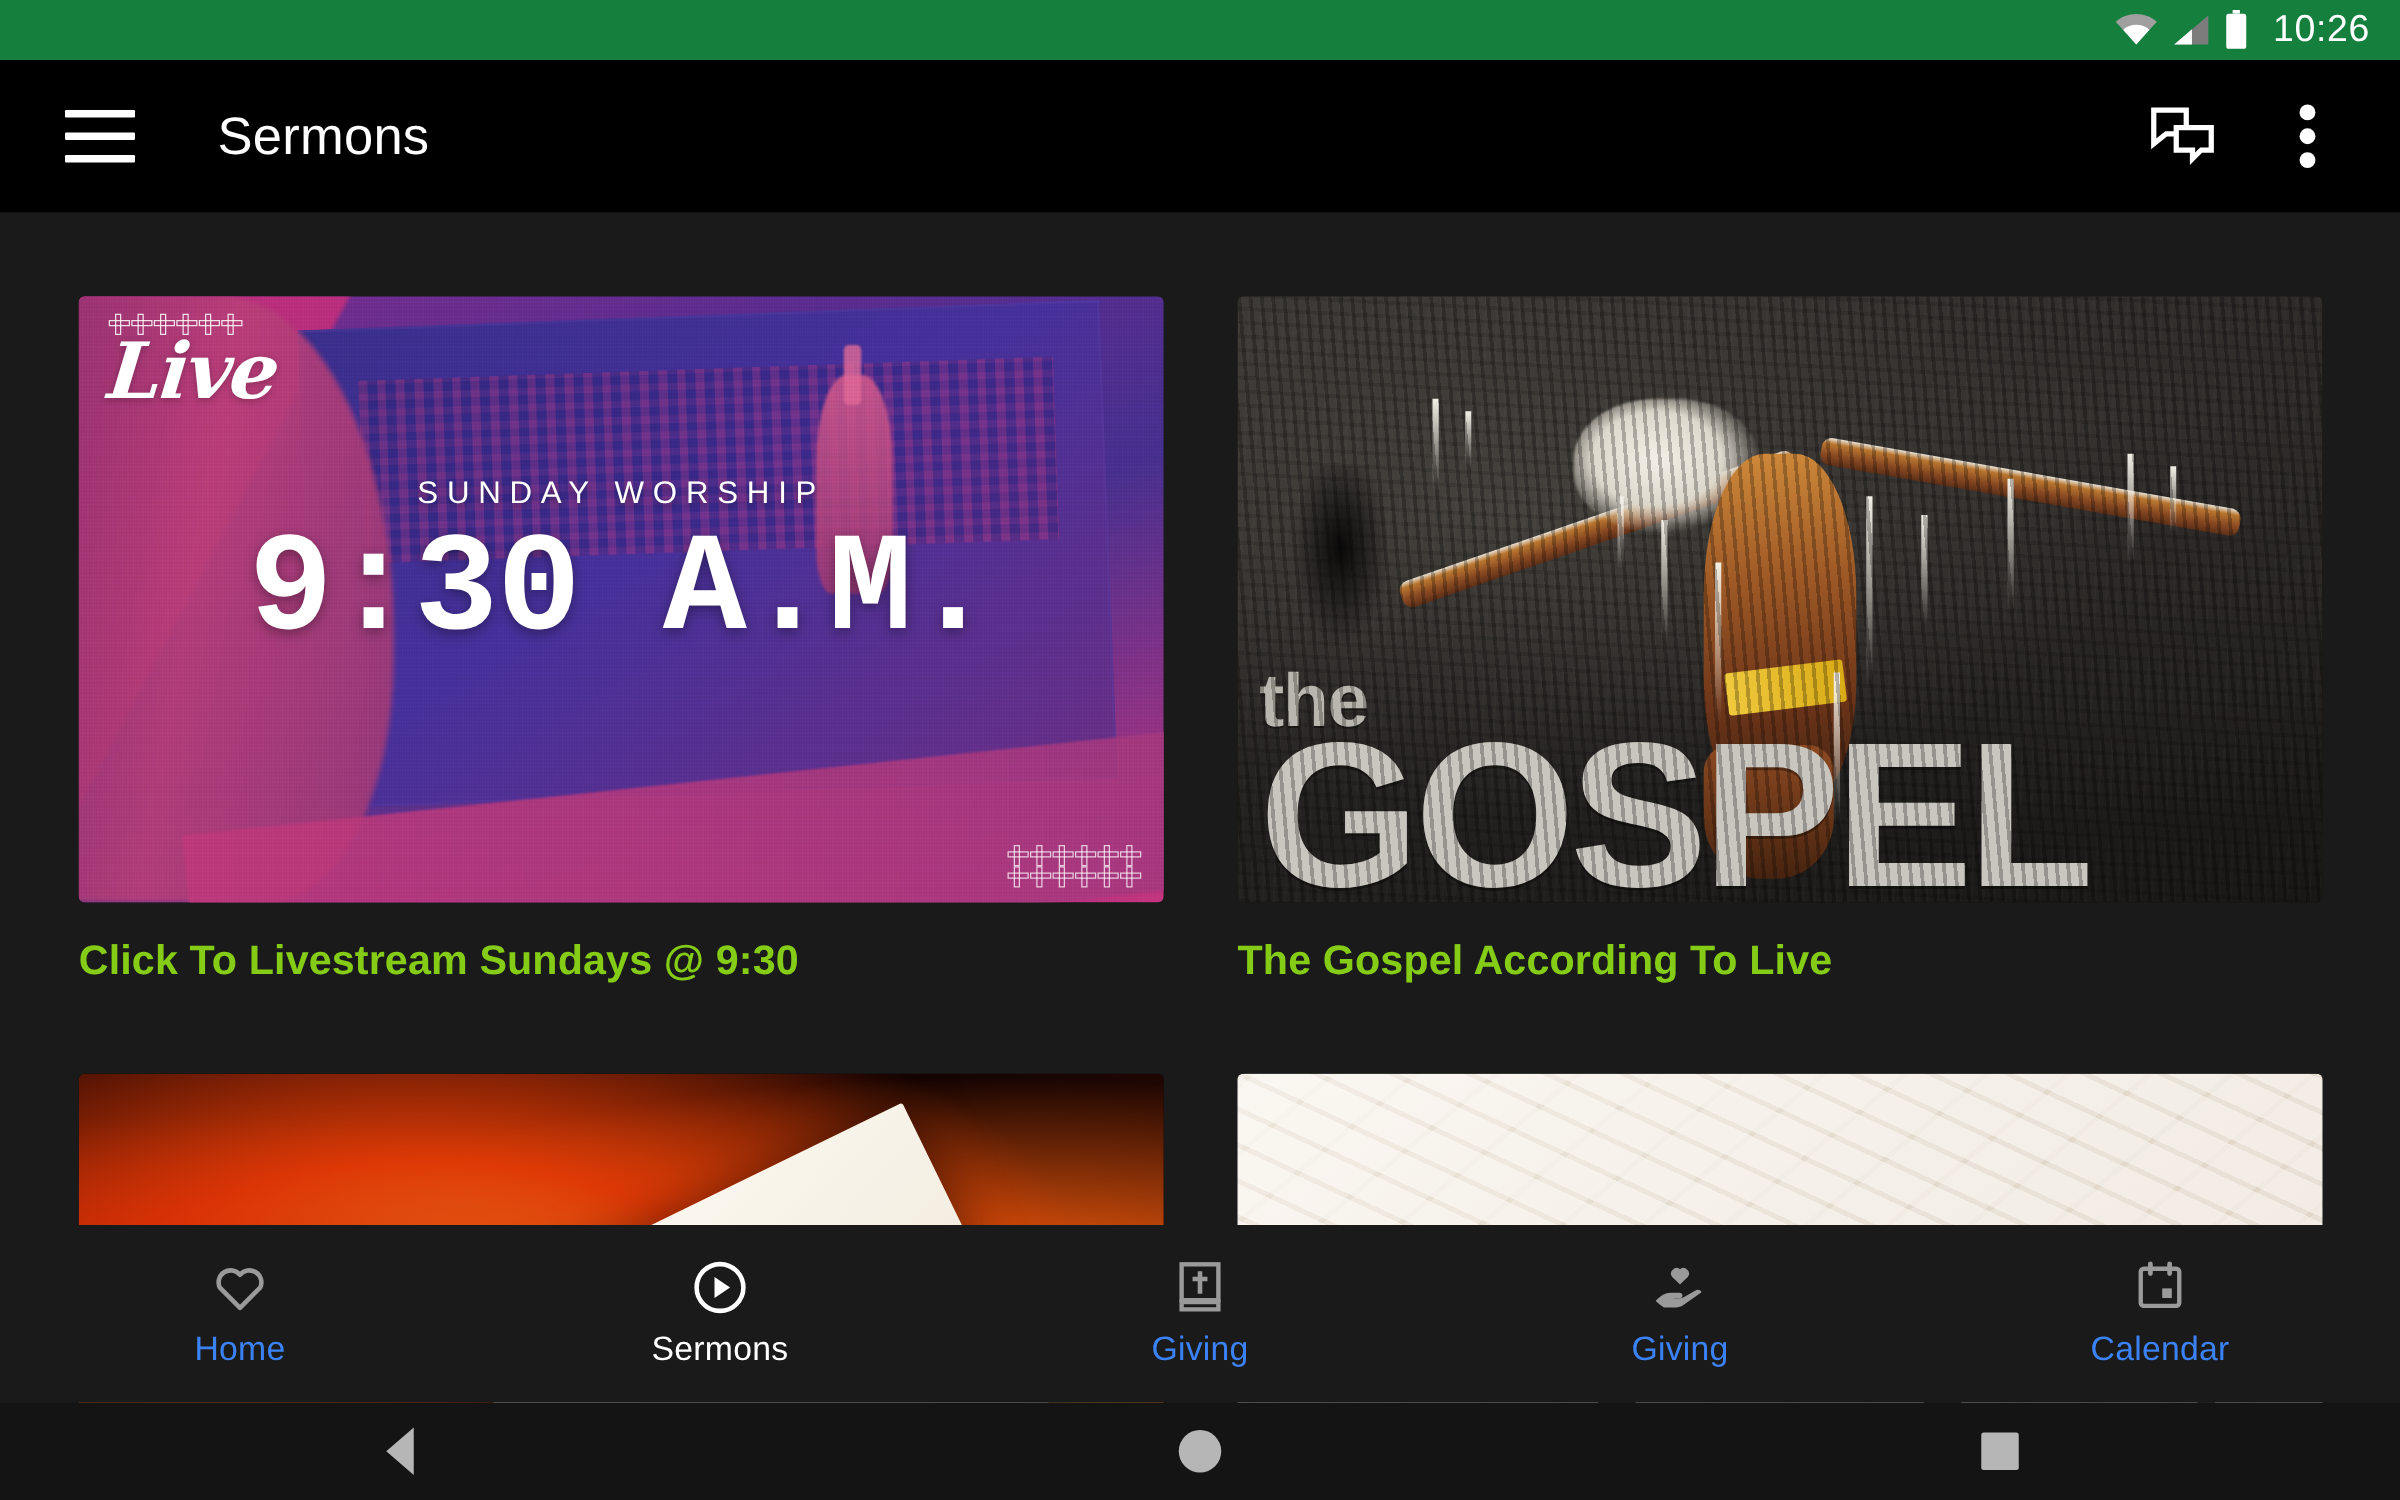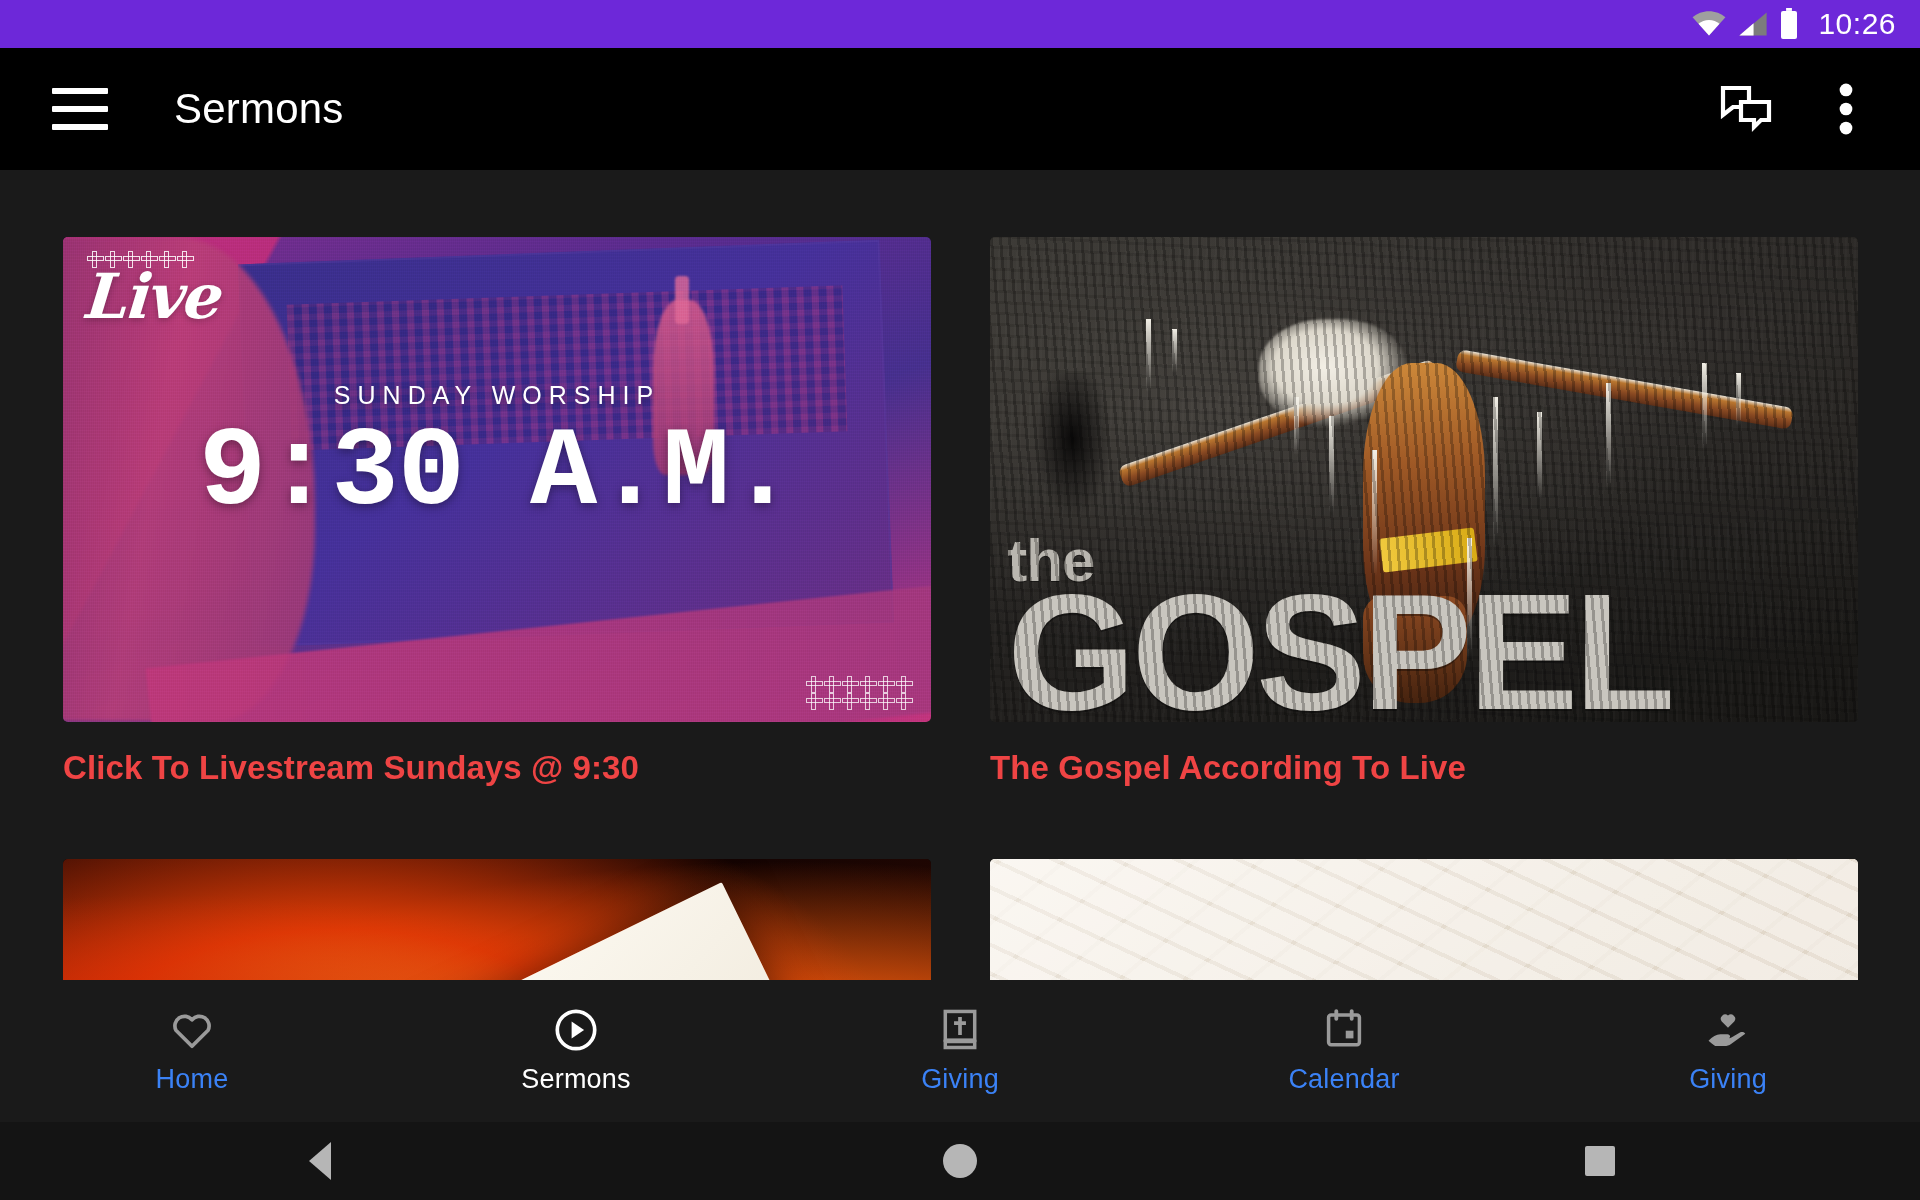--- a/index.html
+++ b/index.html
@@ -8,21 +8,21 @@
     width:1920px; height:1200px;
     background:#000;
     font-family:"Liberation Sans", sans-serif;
     overflow:hidden;
   }
   #screen{ position:relative; width:1920px; height:1200px; background:#1a1a1a; }
 
   
   #status-bar{
     position:absolute; top:0; left:0; width:1920px; height:48px;
-    background:#6d28d9; display:flex; align-items:center;
+    background:#15803d; display:flex; align-items:center;
     justify-content:flex-end; padding-right:24px; gap:12px;
   }
   #status-bar .sb-icon{ display:flex; align-items:center; }
   #status-time{
     color:#fff; font-size:30px; letter-spacing:.5px; line-height:1;
     margin-left:8px; font-weight:400;
   }
 
   
   #app-bar{
@@ -56,21 +56,21 @@
     position:absolute; top:67px; left:63px;
     width:1795px;
     display:grid; grid-template-columns:868px 868px; column-gap:59px; row-gap:72px;
   }
   .card{ width:868px; cursor:pointer; }
   .card-thumb{
     width:868px; height:485px; border-radius:5px; overflow:hidden;
     position:relative; background:#111;
   }
   .card-title{
-    color:#ef4444; font-size:33px; font-weight:bold; margin-top:27px;
+    color:#84cc16; font-size:33px; font-weight:bold; margin-top:27px;
     letter-spacing:.1px; white-space:nowrap;
   }
 
   
   .art-live{ position:absolute; inset:0; }
   .art-live .base{
     position:absolute; inset:0;
     background:
       linear-gradient(118deg, rgba(196,46,123,.88) 0%, rgba(196,46,123,.88) 19%, rgba(60,42,150,0) 19.5%, rgba(60,42,150,0) 100%),
       linear-gradient(160deg,#7b2f8e 0%, #5b2c8f 28%, #47308f 55%, #c4357e 100%);
@@ -501,38 +501,38 @@
           <rect x="2.6" y="1.4" width="16.8" height="16.4" fill="none" stroke="#9a9a9a" stroke-width="2"></rect>
           <path d="M11 4.6v10.2M7.6 8.1h6.8" stroke="#9a9a9a" stroke-width="2.1"></path>
           <path d="M2.6 18.6h16.8v3.4H2.6z" fill="none" stroke="#9a9a9a" stroke-width="2"></path>
         </svg>
       </span>
       <span class="nav-label">Giving</span>
     </div>
 
     <div class="nav-item">
       <span class="nav-icon">
+        <svg width="44" height="40" viewBox="0 0 26 22">
+          <path d="M13 9.6 9.3 6a2.6 2.6 0 0 1 3.7-3.6A2.6 2.6 0 0 1 16.7 6L13 9.6z" fill="#9a9a9a"></path>
+          <path d="M1.5 17.4c2.3-2.6 4.6-3.9 7-3.9h4.2c.9 0 1.5.6 1.5 1.3s-.6 1.3-1.5 1.3H9.4c2.6.3 4.4.1 6.4-1.1l4.5-2.6c1.1-.6 2.4-.2 2.9.8l-8.4 6c-1.2.9-2.4 1.2-3.9 1.2H5.4L3.4 19l-1.9-1.6z" fill="#9a9a9a"></path>
+        </svg>
+      </span>
+      <span class="nav-label">Giving</span>
+    </div>
+
+    <div class="nav-item">
+      <span class="nav-icon">
         <svg width="40" height="42" viewBox="0 0 22 24">
           <rect x="2.2" y="3.4" width="17.6" height="17" rx="1.4" fill="none" stroke="#9a9a9a" stroke-width="2"></rect>
           <path d="M6.6 1.2v4.4M15.4 1.2v4.4" stroke="#9a9a9a" stroke-width="2.2" stroke-linecap="round"></path>
           <rect x="12" y="12.4" width="4.4" height="4.4" fill="#9a9a9a"></rect>
         </svg>
       </span>
       <span class="nav-label">Calendar</span>
     </div>
-
-    <div class="nav-item">
-      <span class="nav-icon">
-        <svg width="44" height="40" viewBox="0 0 26 22">
-          <path d="M13 9.6 9.3 6a2.6 2.6 0 0 1 3.7-3.6A2.6 2.6 0 0 1 16.7 6L13 9.6z" fill="#9a9a9a"></path>
-          <path d="M1.5 17.4c2.3-2.6 4.6-3.9 7-3.9h4.2c.9 0 1.5.6 1.5 1.3s-.6 1.3-1.5 1.3H9.4c2.6.3 4.4.1 6.4-1.1l4.5-2.6c1.1-.6 2.4-.2 2.9.8l-8.4 6c-1.2.9-2.4 1.2-3.9 1.2H5.4L3.4 19l-1.9-1.6z" fill="#9a9a9a"></path>
-        </svg>
-      </span>
-      <span class="nav-label">Giving</span>
-    </div>
   </div>
 
   <div id="system-nav">
     <div class="sys-btn">
       <div id="sys-back"></div>
     </div>
     <div class="sys-btn">
       <div id="sys-home"></div>
     </div>
     <div class="sys-btn">

